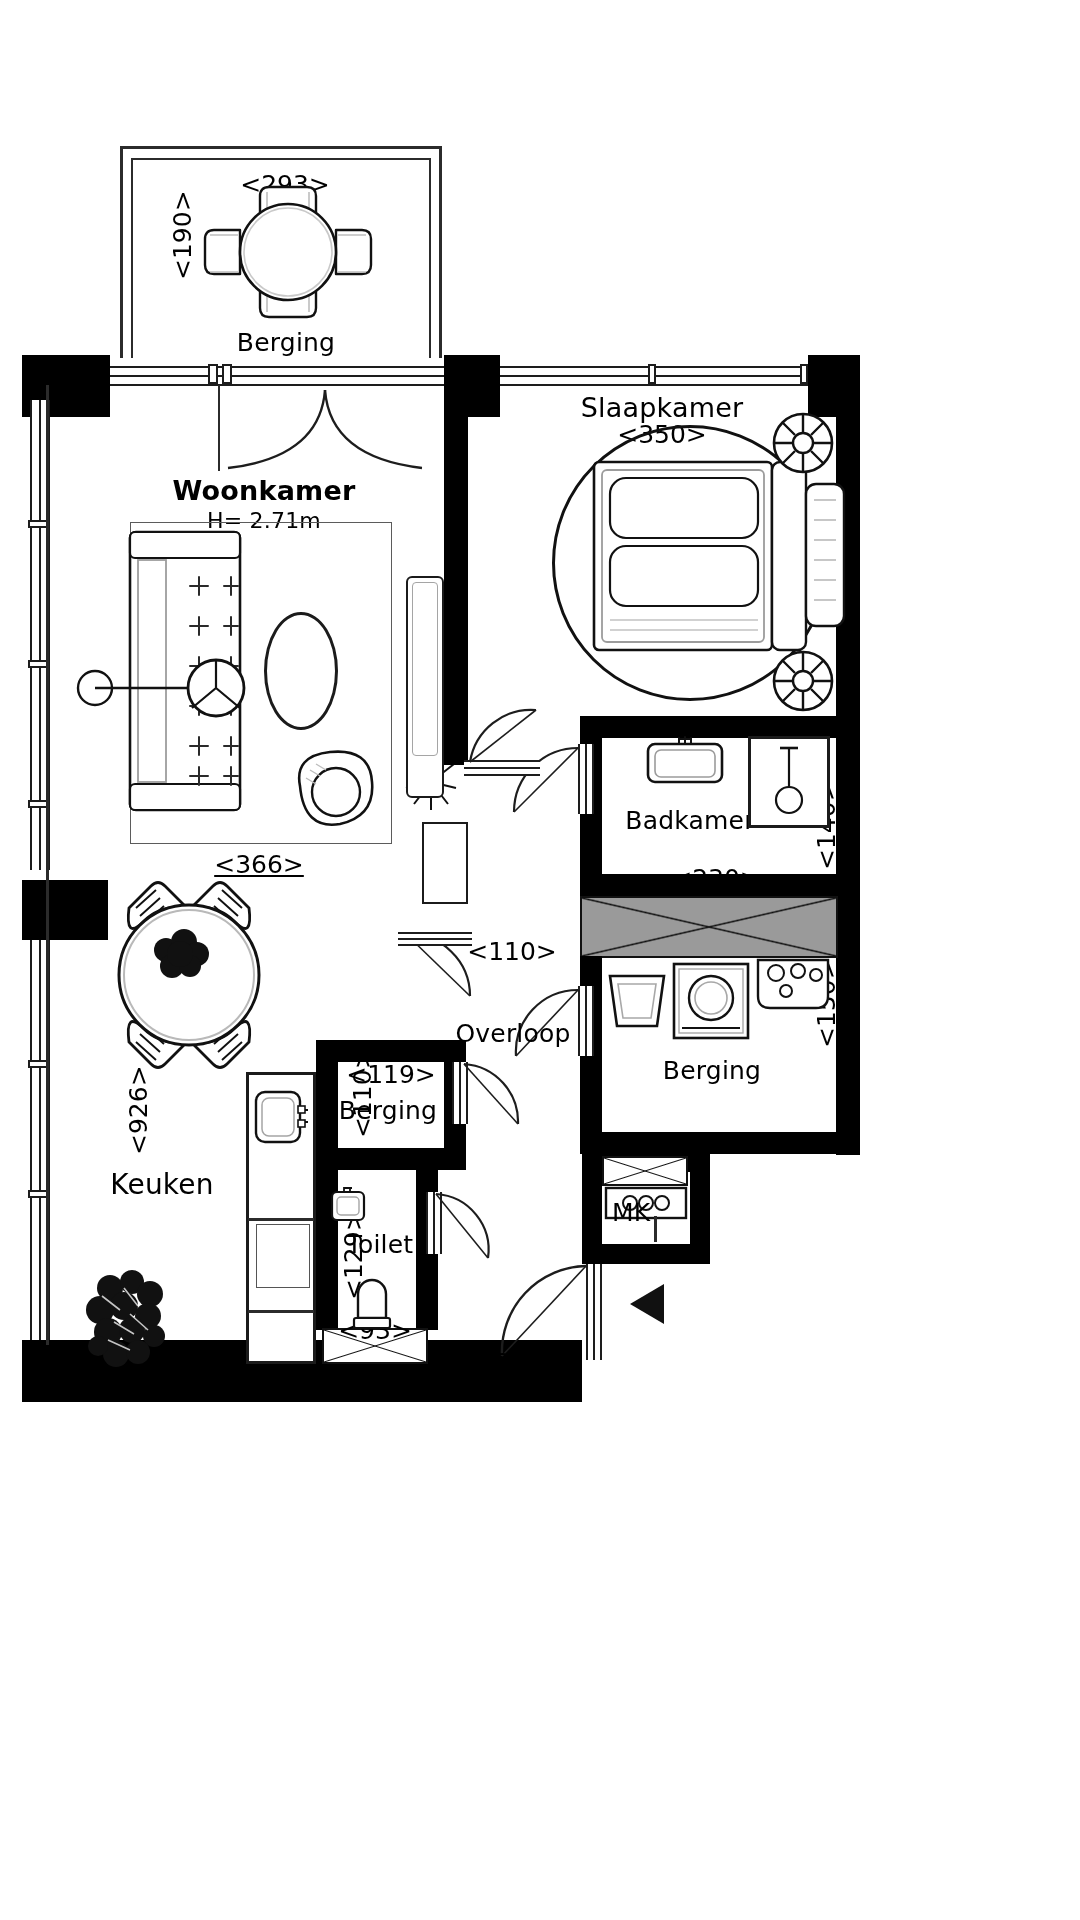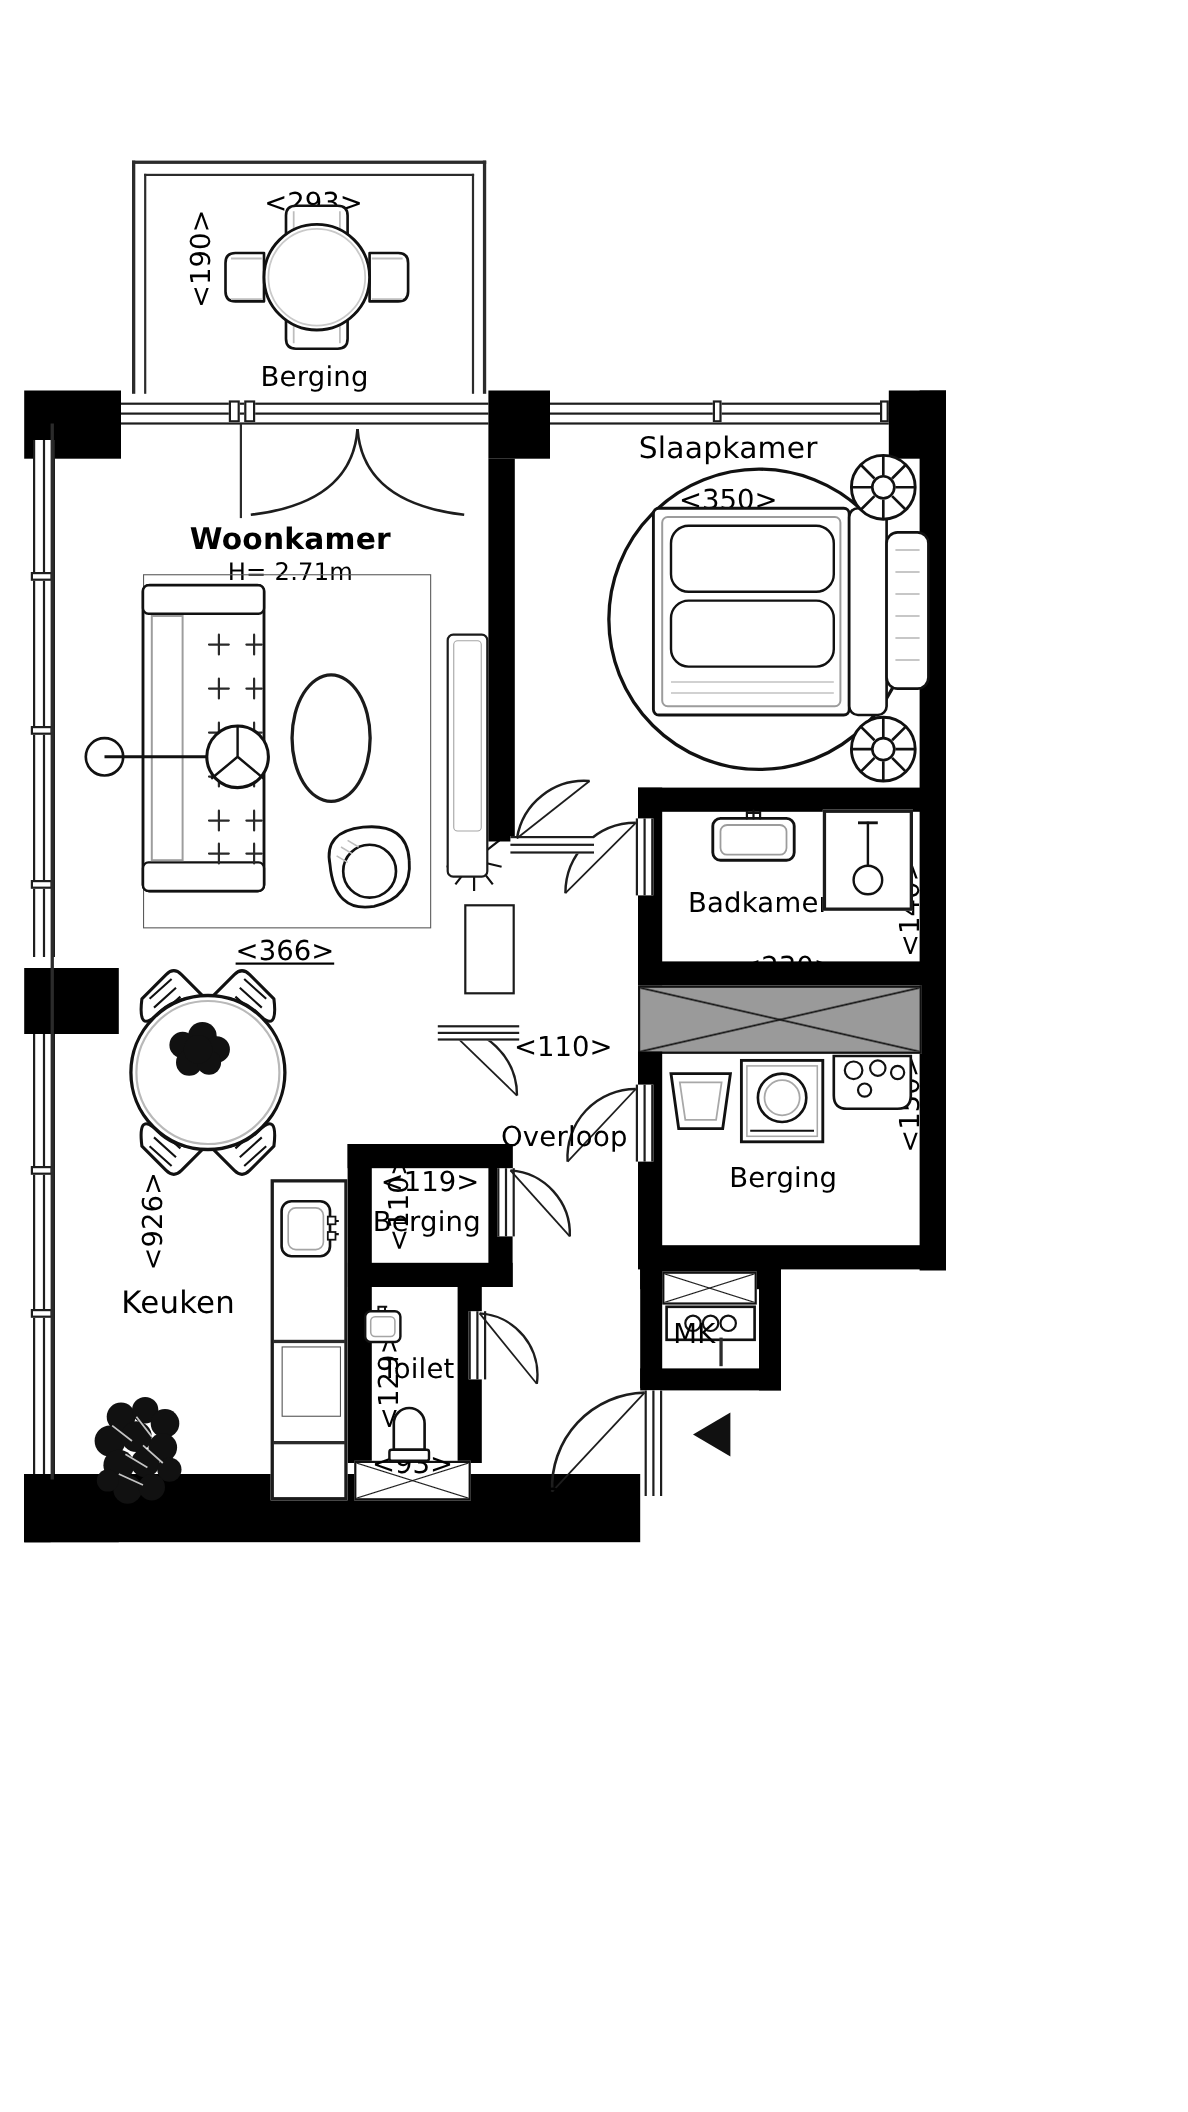--- a/index.html
+++ b/index.html
@@ -150,21 +150,21 @@
       <circle cx="31" cy="34" r="6"></circle>
     </g>
   </svg>
 
   <div class="thin" style="left:406px;top:576px;width:38px;height:222px;border-radius:6px;background:#fff;"></div>
   <div class="thin1" style="left:412px;top:582px;width:26px;height:174px;border-color:#a5a5a5;border-radius:4px;"></div>
   <div class="thin" style="left:422px;top:822px;width:46px;height:82px;background:#fff;"></div>
 
   <div class="wall" style="left:444px;top:417px;width:24px;height:348px;"></div>
   <div class="lbl ctr" style="left:662px;top:392px;font-size:27px;">Slaapkamer</div>
-  <div class="dim ctr" style="left:662px;top:440px;text-align:center;">&lt;350&gt;</div>
+  <div class="dim ctr" style="left:662px;top:420px;text-align:center;">&lt;350&gt;</div>
   <div class="vdim" style="left:762px;top:588px;">&lt;320&gt;</div>
 
   <div class="circle" style="left:552px;top:425px;width:276px;height:276px;border-width:3px;"></div>
 
   <svg style="left:592px;top:460px;width:254px;height:192px" viewBox="0 0 254 192">
     <rect x="2" y="2" width="178" height="188" rx="5" fill="#fff" stroke="#111" stroke-width="2.6"></rect>
     <rect x="10" y="10" width="162" height="172" rx="5" fill="#fff" stroke="#9c9c9c" stroke-width="1.8"></rect>
     <rect x="18" y="18" width="148" height="60" rx="16" fill="#fff" stroke="#111" stroke-width="2.2"></rect>
     <rect x="18" y="86" width="148" height="60" rx="16" fill="#fff" stroke="#111" stroke-width="2.2"></rect>
     <g stroke="#c2c2c2" stroke-width="1.5">

